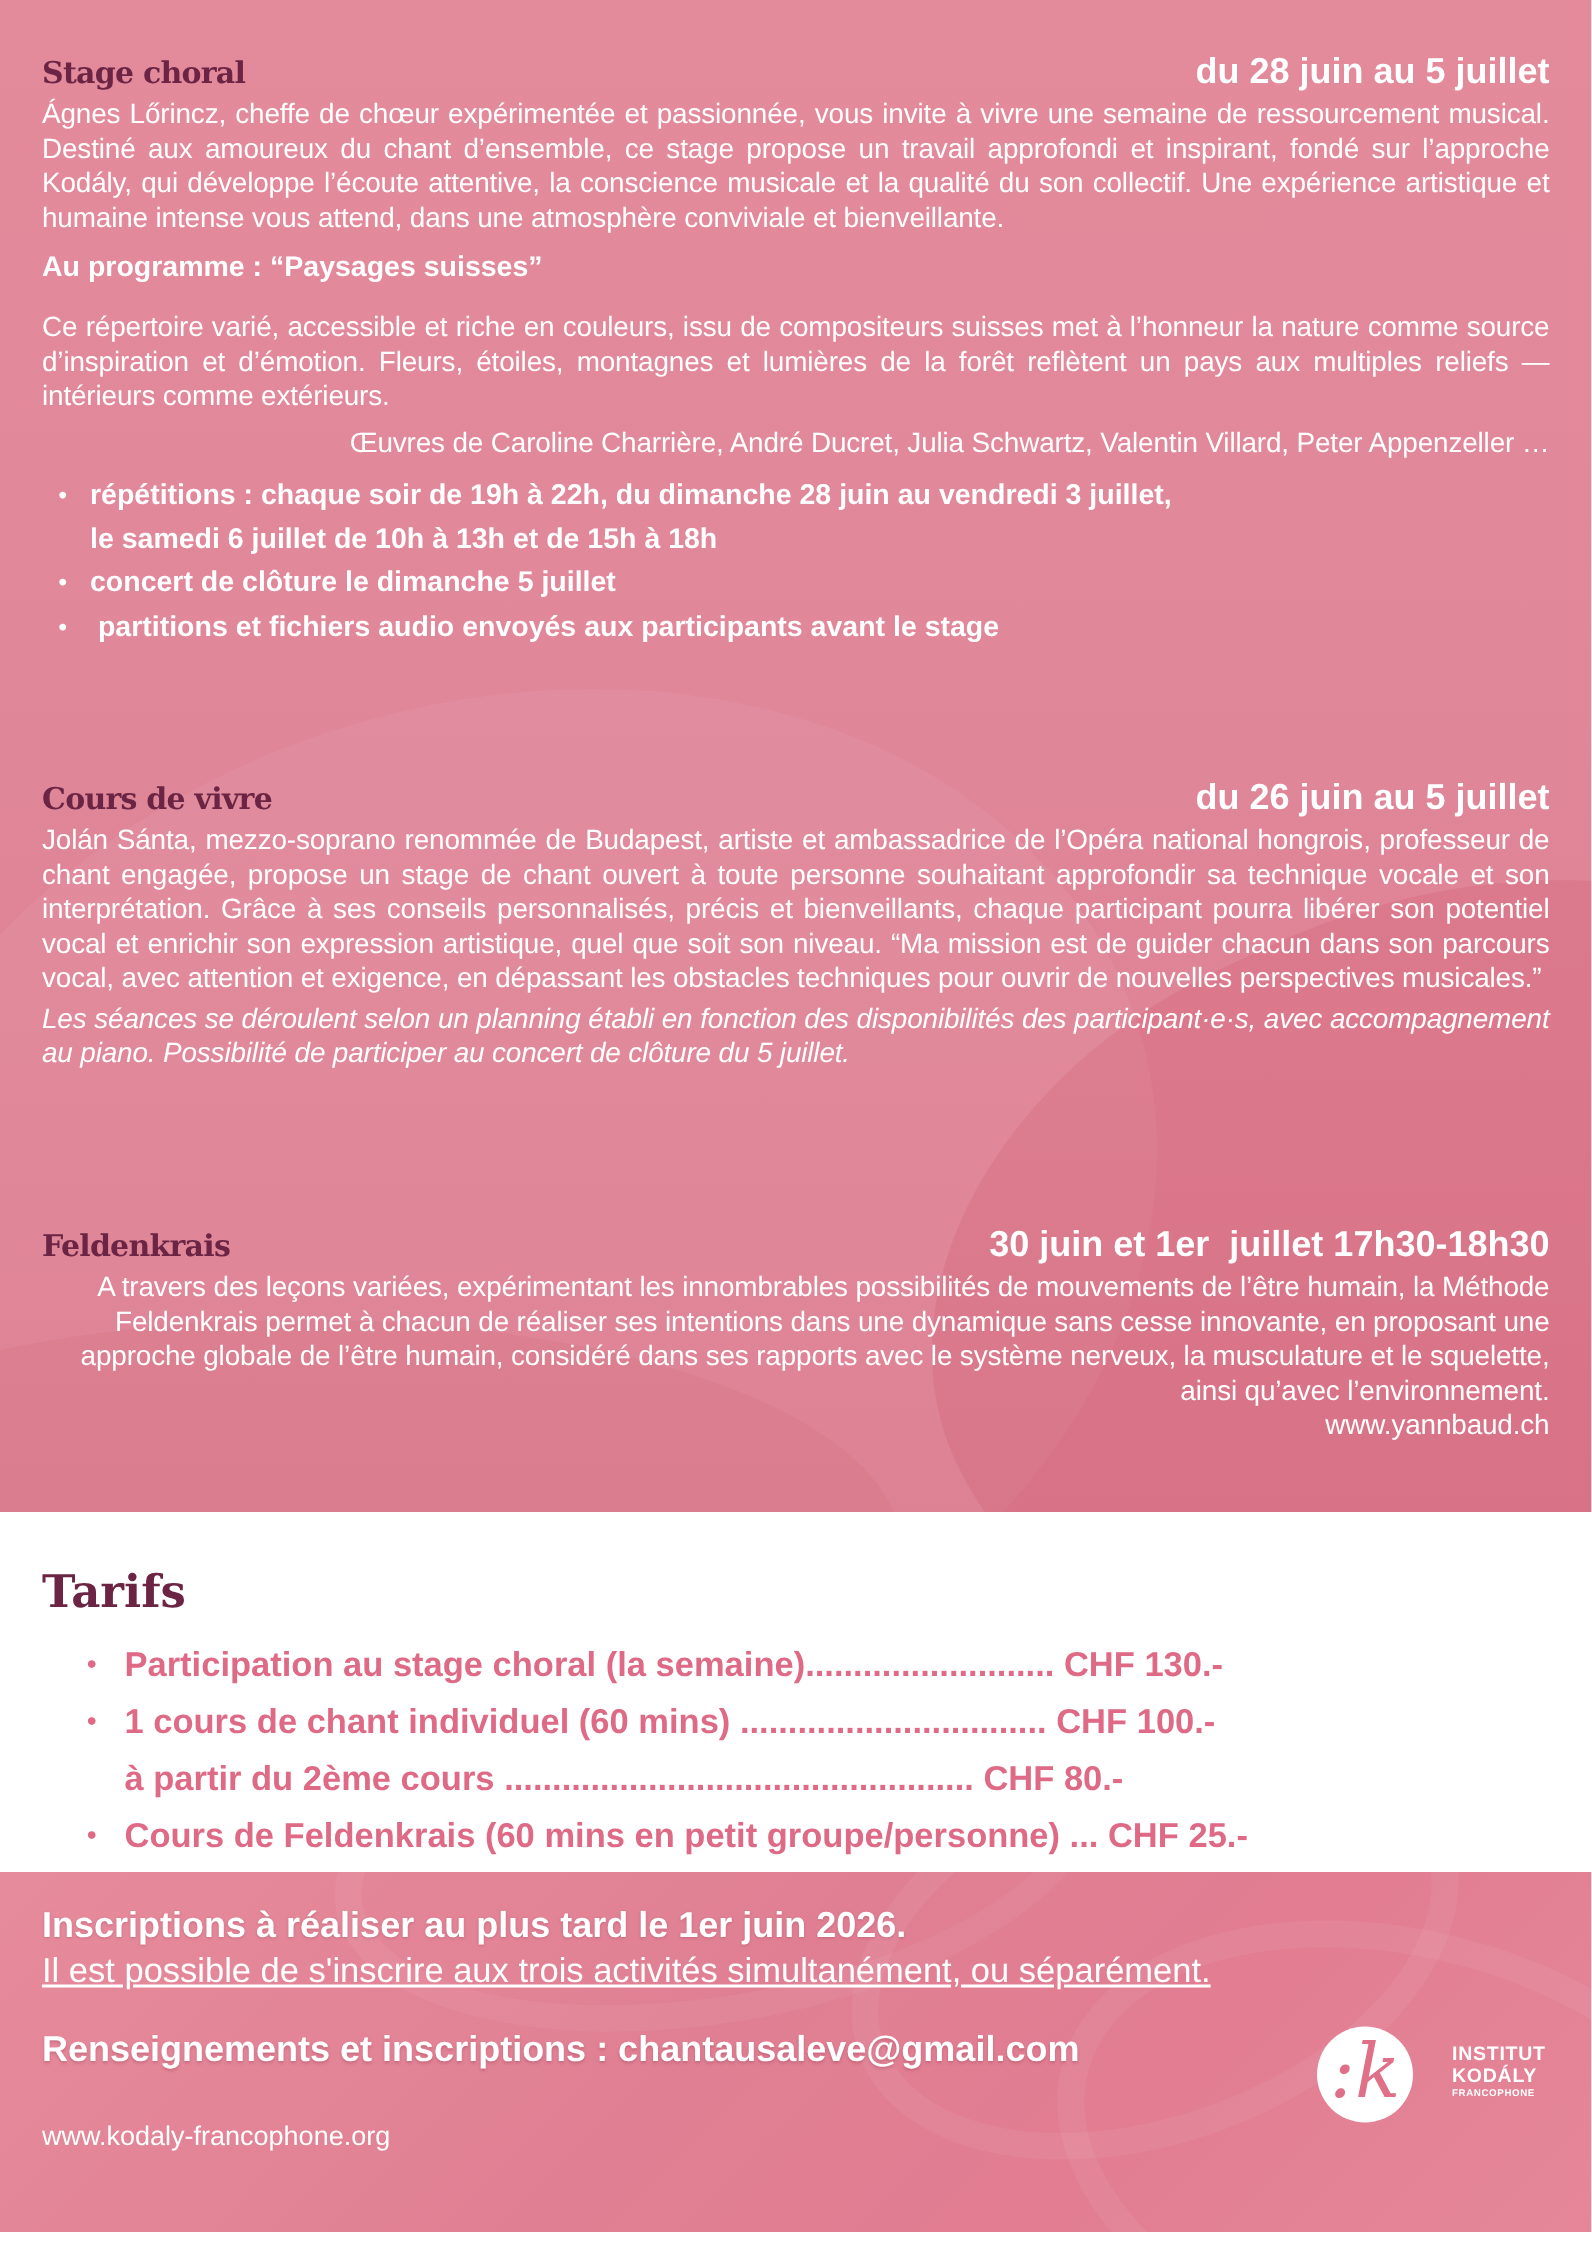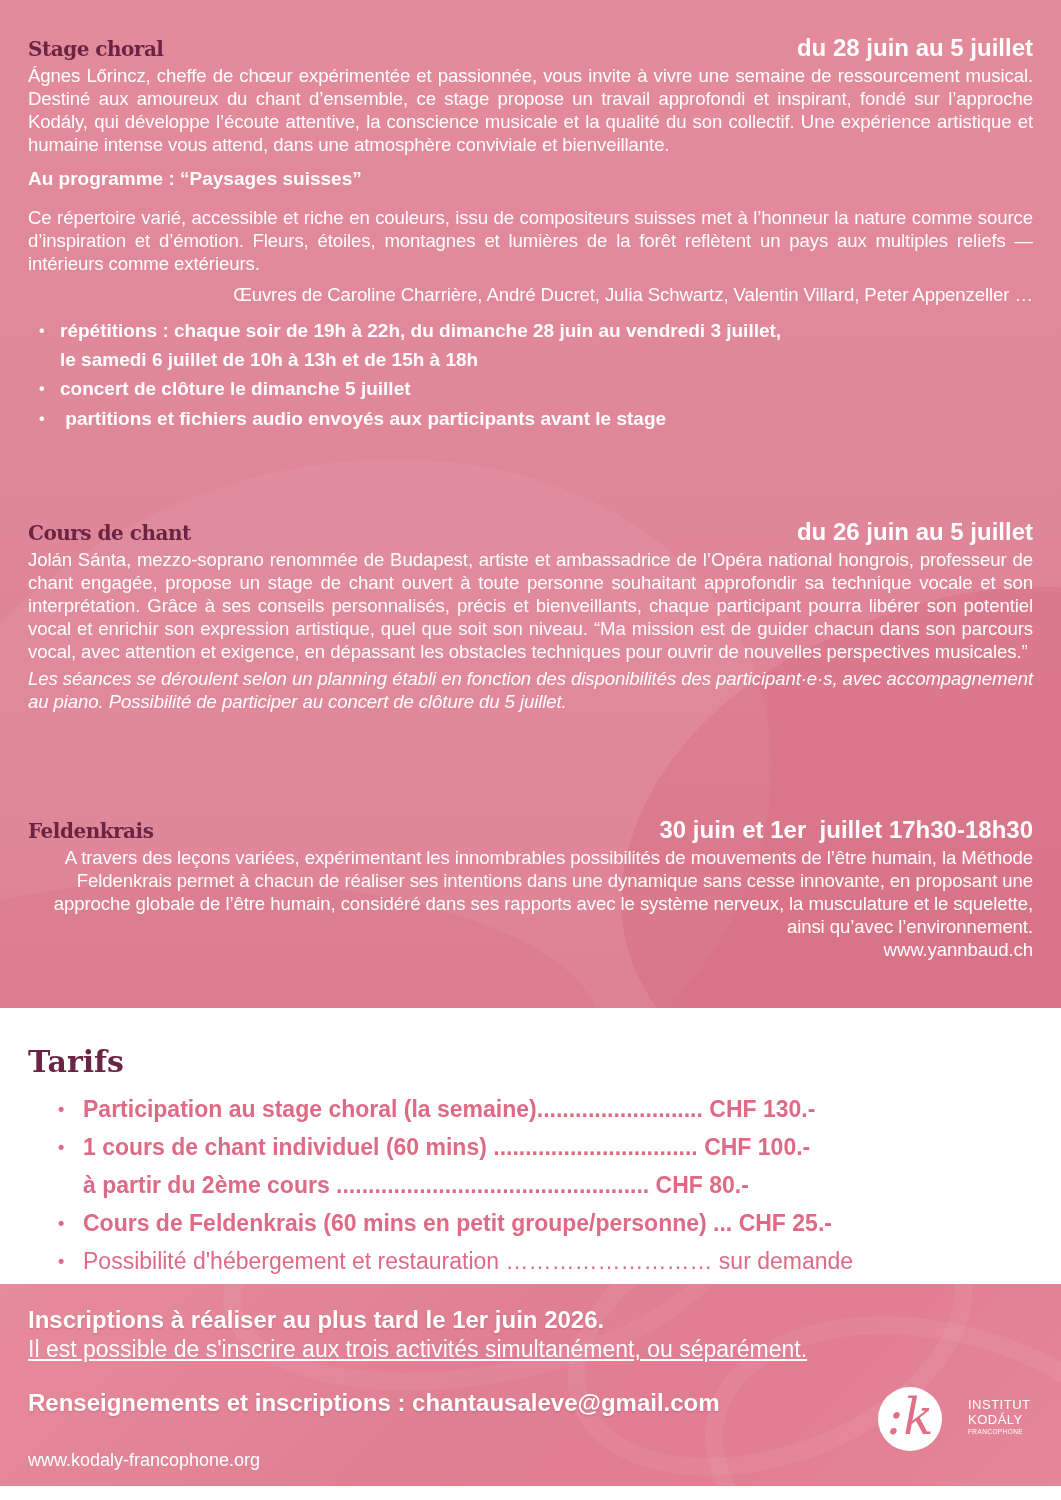--- a/index.html
+++ b/index.html
@@ -75,42 +75,42 @@
     .tarif-list { position: absolute; left: 58px; top: 70px; width: 980px; list-style: none; }
     .tarif-list li {
       position: relative; color: #de6a85; font-size: 23px; line-height: 38px;
       font-weight: bold; padding-left: 25px; white-space: nowrap;
     }
     .tarif-list li.light { font-weight: normal; }
     .tarif-list li.sub { padding-left: 25px; }
     .tarif-list li .dot { position: absolute; left: 0; top: 0; font-size: 18px; font-weight: bold; }
 
     .bottom {
-      position: absolute; left: 0; top: 1284px; width: 1061px; height: 202px;
+      position: absolute; left: 0; top: 1248px; width: 1061px; height: 240px;
       background: linear-gradient(135deg, #e68b9c 0%, #e07f93 45%, #e27d92 70%, #e58799 100%);
       overflow: hidden;
     }
     .bottom .swirl {
       position: absolute; border-radius: 50%;
       border: 18px solid rgba(255,255,255,0.06);
     }
     .bottom .b-text { position: absolute; left: 28px; }
     .b-bold { color: #ffffff; font-weight: bold; font-size: 24px; text-shadow: 0 1px 2px rgba(120,30,50,0.25); }
     .b-light { color: #ffffff; font-size: 23px; text-decoration: underline; }
     .b-url { color: #ffffff; font-size: 18px; }
     .logo {
       position: absolute; left: 878px; top: 103px; width: 64px; height: 64px;
       border-radius: 50%; background: #ffffff;
       display: flex; align-items: center; justify-content: center;
     }
     .logo-glyph {
       font-family: "DejaVu Serif", serif; font-style: italic;
       color: #e07088; font-size: 50px; line-height: 1; margin-top: -4px;
     }
-    .logo-text { position: absolute; left: 968px; top: 113px; color: #ffffff; }
+    .logo-text { position: absolute; left: 968px; top: 113px; color: #ffffff; font-weight: bold; }
     .logo-text .l1, .logo-text .l2 { display: block; font-size: 13px; letter-spacing: 0.5px; line-height: 15px; }
     .logo-text .l3 { display: block; font-size: 6.5px; letter-spacing: 0.4px; line-height: 10px; }
   </style>
 </head>
 <body>
 
 <div class="top">
   <div class="wave1"></div>
   <div class="wave2"></div>
   <div class="wave3"></div>
@@ -133,21 +133,21 @@
         <span>concert de clôture le dimanche 5 juillet</span>
       </li>
       <li>
         <span style="white-space:pre;"> partitions et fichiers audio envoyés aux participants avant le stage</span>
       </li>
     </ul>
   </div>
 
   <div class="section" style="top:518px;">
     <div class="sec-head">
-      <span class="sec-title">Cours de chant</span>
+      <span class="sec-title">Cours de vivre</span>
       <span class="sec-date">du 26 juin au 5 juillet</span>
     </div>
     <p class="para" style="margin-top:2px;">Jolán Sánta, mezzo-soprano renommée de Budapest, artiste et ambassadrice de l’Opéra national hongrois, professeur de chant engagée, propose un stage de chant ouvert à toute personne souhaitant approfondir sa technique vocale et son interprétation. Grâce à ses conseils personnalisés, précis et bienveillants, chaque participant pourra libérer son potentiel vocal et enrichir son expression artistique, quel que soit son niveau. “Ma mission est de guider chacun dans son parcours vocal, avec attention et exigence, en dépassant les obstacles techniques pour ouvrir de nouvelles perspectives musicales.”</p>
     <p class="para" style="margin-top:4px;font-style:italic;">Les séances se déroulent selon un planning établi en fonction des disponibilités des participant·e·s, avec accompagnement au piano. Possibilité de participer au concert de clôture du 5 juillet.</p>
   </div>
 
   <div class="section" style="top:816px;">
     <div class="sec-head">
       <span class="sec-title">Feldenkrais</span>
       <span class="sec-date" style="white-space:pre;">30 juin et 1er  juillet 17h30-18h30</span>

